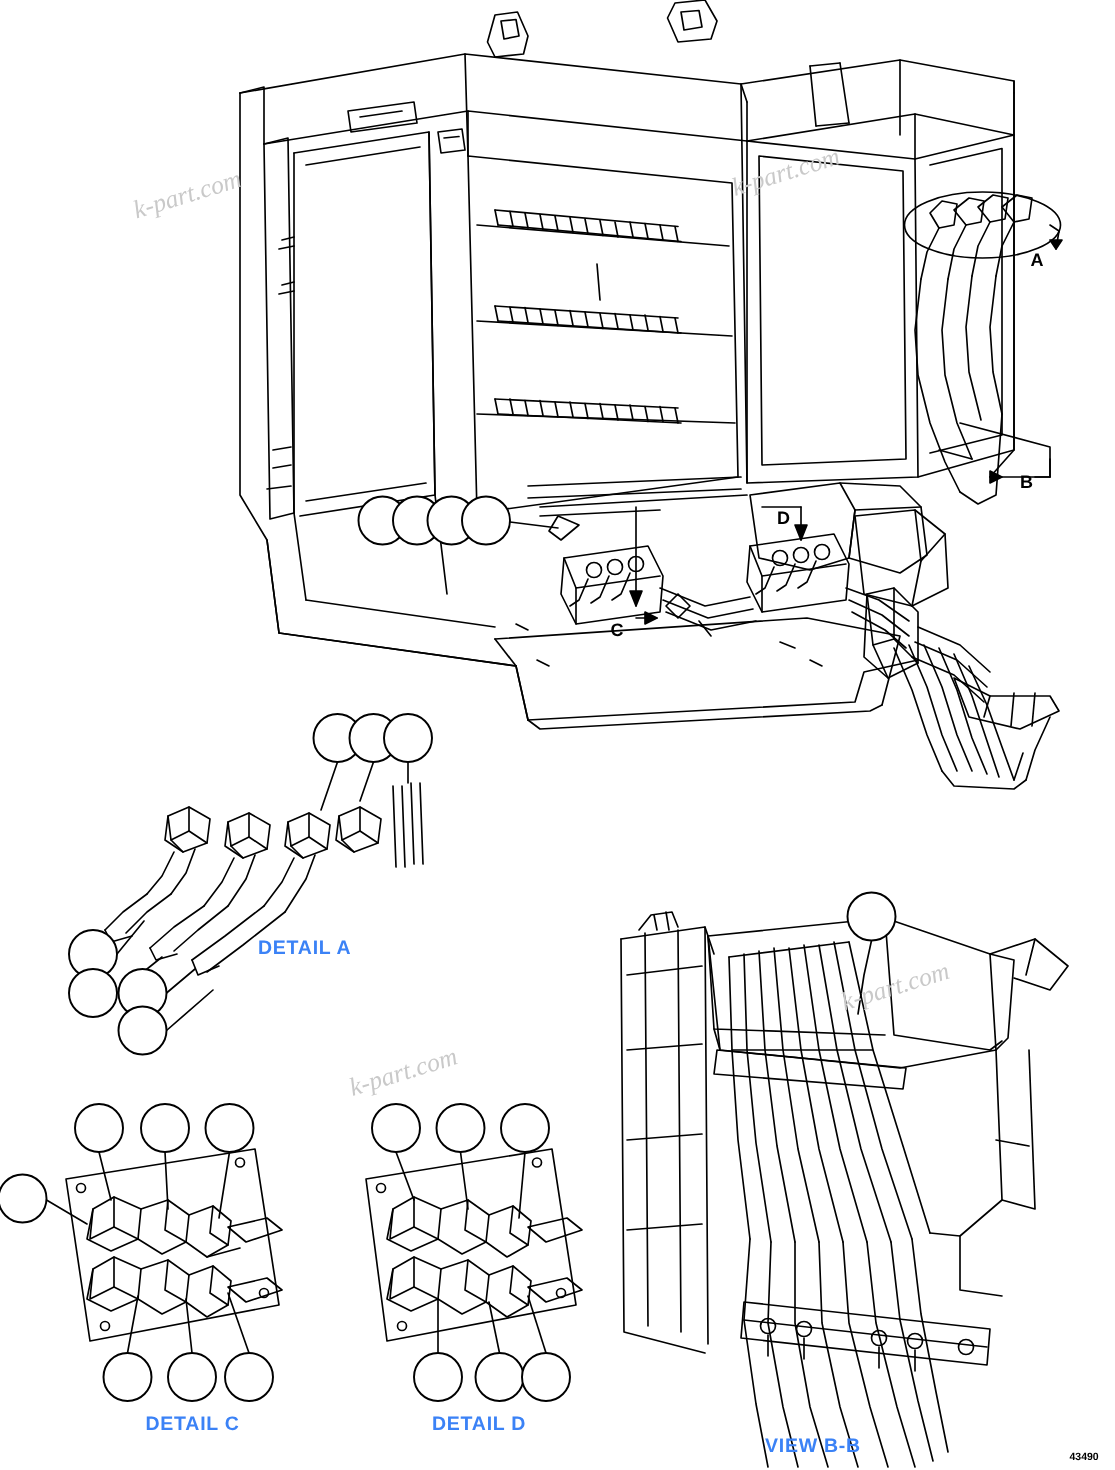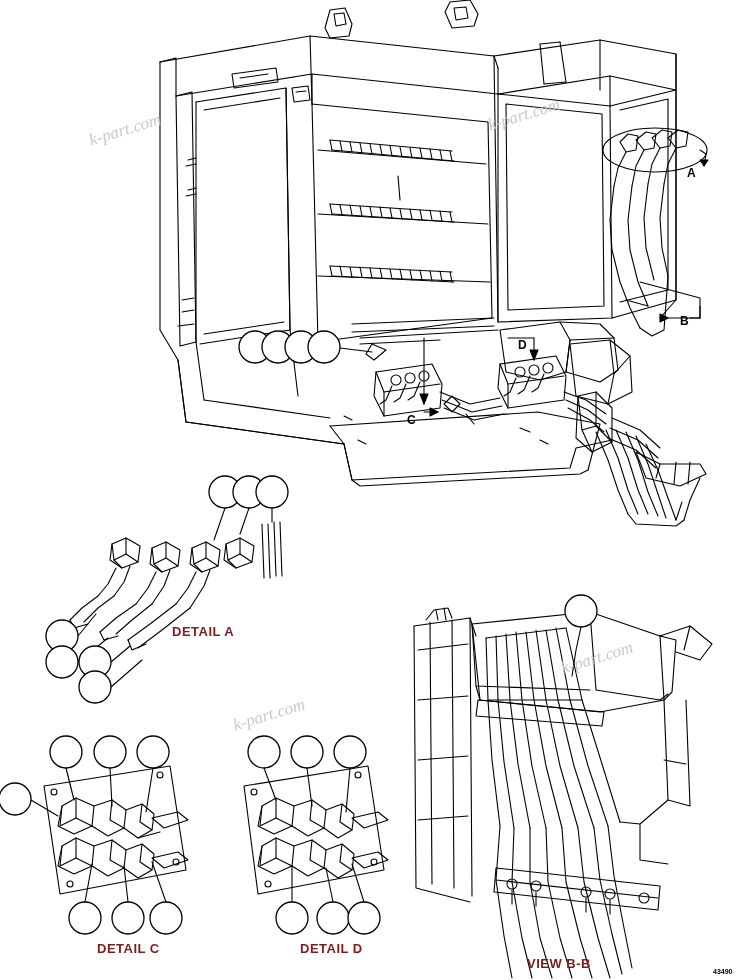--- a/index.html
+++ b/index.html
@@ -32,21 +32,21 @@
     color: #c9c9c9;
     transform: rotate(-17deg);
     white-space: nowrap;
     user-select: none;
   }
   .caption {
     position: absolute;
     font-family: "Liberation Sans", sans-serif;
     font-weight: bold;
     font-size: 13px;
-    color: #7f1d1d;
+    color: #3b82f6;
     letter-spacing: 0.5px;
     white-space: nowrap;
   }
   .fignum {
     position: absolute;
     font-family: "Liberation Sans", sans-serif;
     font-weight: bold;
     font-size: 7px;
     color: #000000;
     white-space: nowrap;
@@ -533,18 +533,18 @@
   <div class="wm" style="left:232px; top:705px;">k-part.com</div>
   <div class="wm" style="left:560px; top:648px;">k-part.com</div>
 
   <div class="calloutletter" style="left:687px; top:166px;">A</div>
   <div class="calloutletter" style="left:680px; top:314px;">B</div>
   <div class="calloutletter" style="left:407px; top:413px;">C</div>
   <div class="calloutletter" style="left:518px; top:338px;">D</div>
 
   <div class="caption" style="left:172px; top:624px;">DETAIL A</div>
   <div class="caption" style="left:97px; top:941px;">DETAIL C</div>
-  <div class="caption" style="left:300px; top:941px;">DETAIL D</div>
-  <div class="caption" style="left:527px; top:956px;">VIEW B-B</div>
+  <div class="caption" style="left:288px; top:941px;">DETAIL D</div>
+  <div class="caption" style="left:510px; top:956px;">VIEW B-B</div>
 
   <div class="fignum" style="left:713px; top:968px;">43490</div>
 
 </div>
 
 </body></html>

